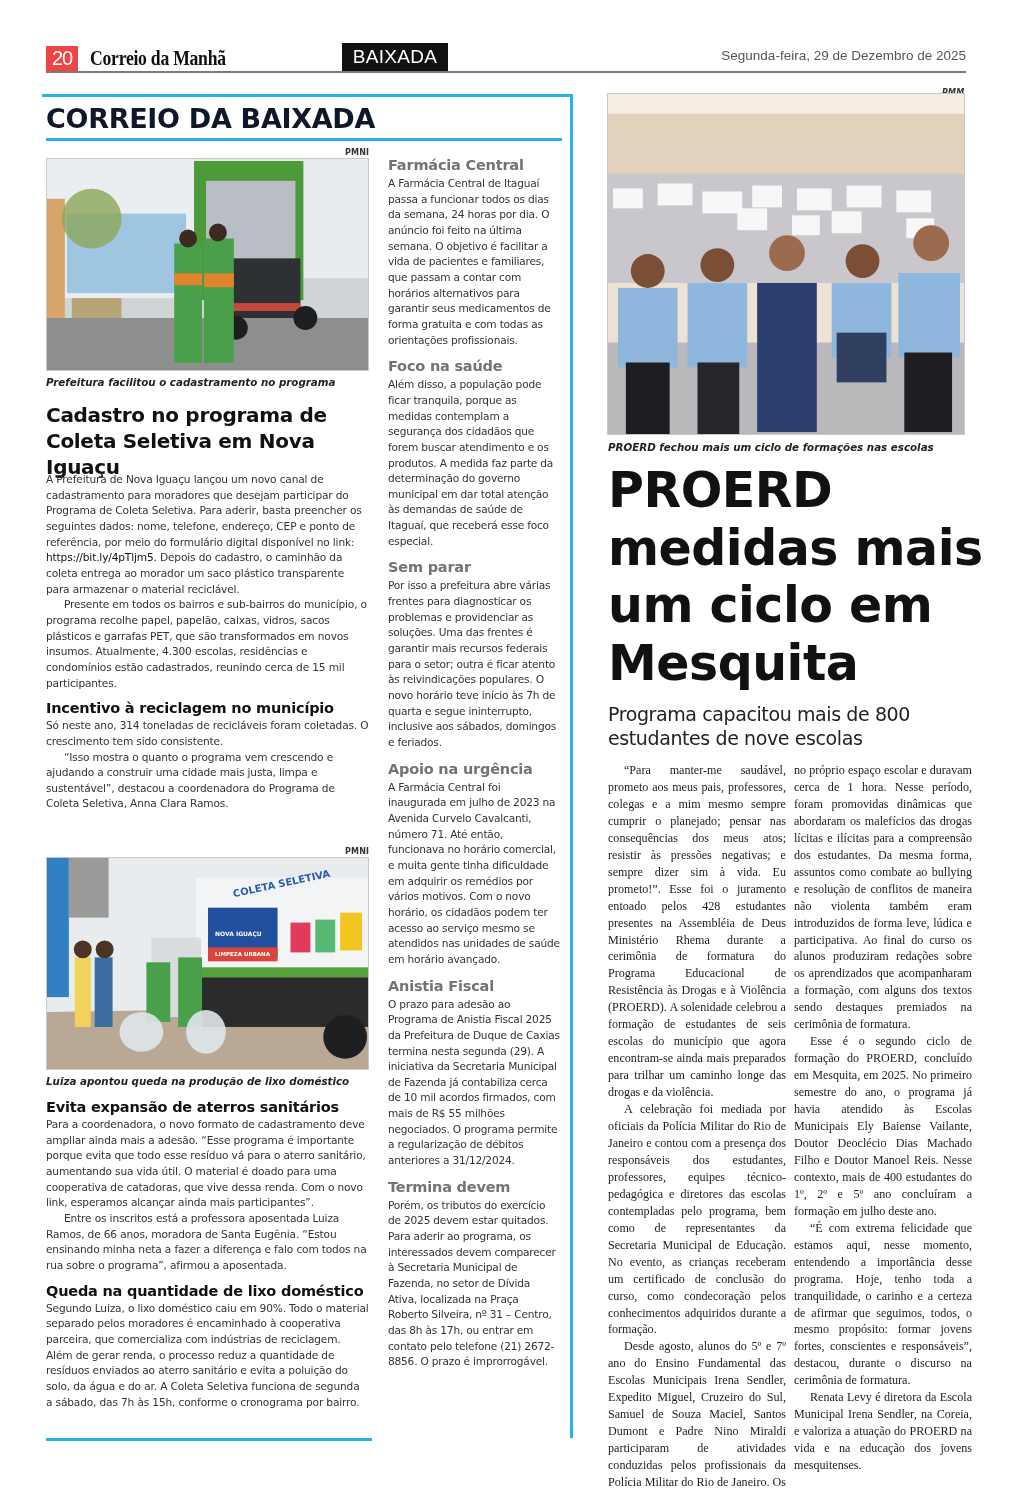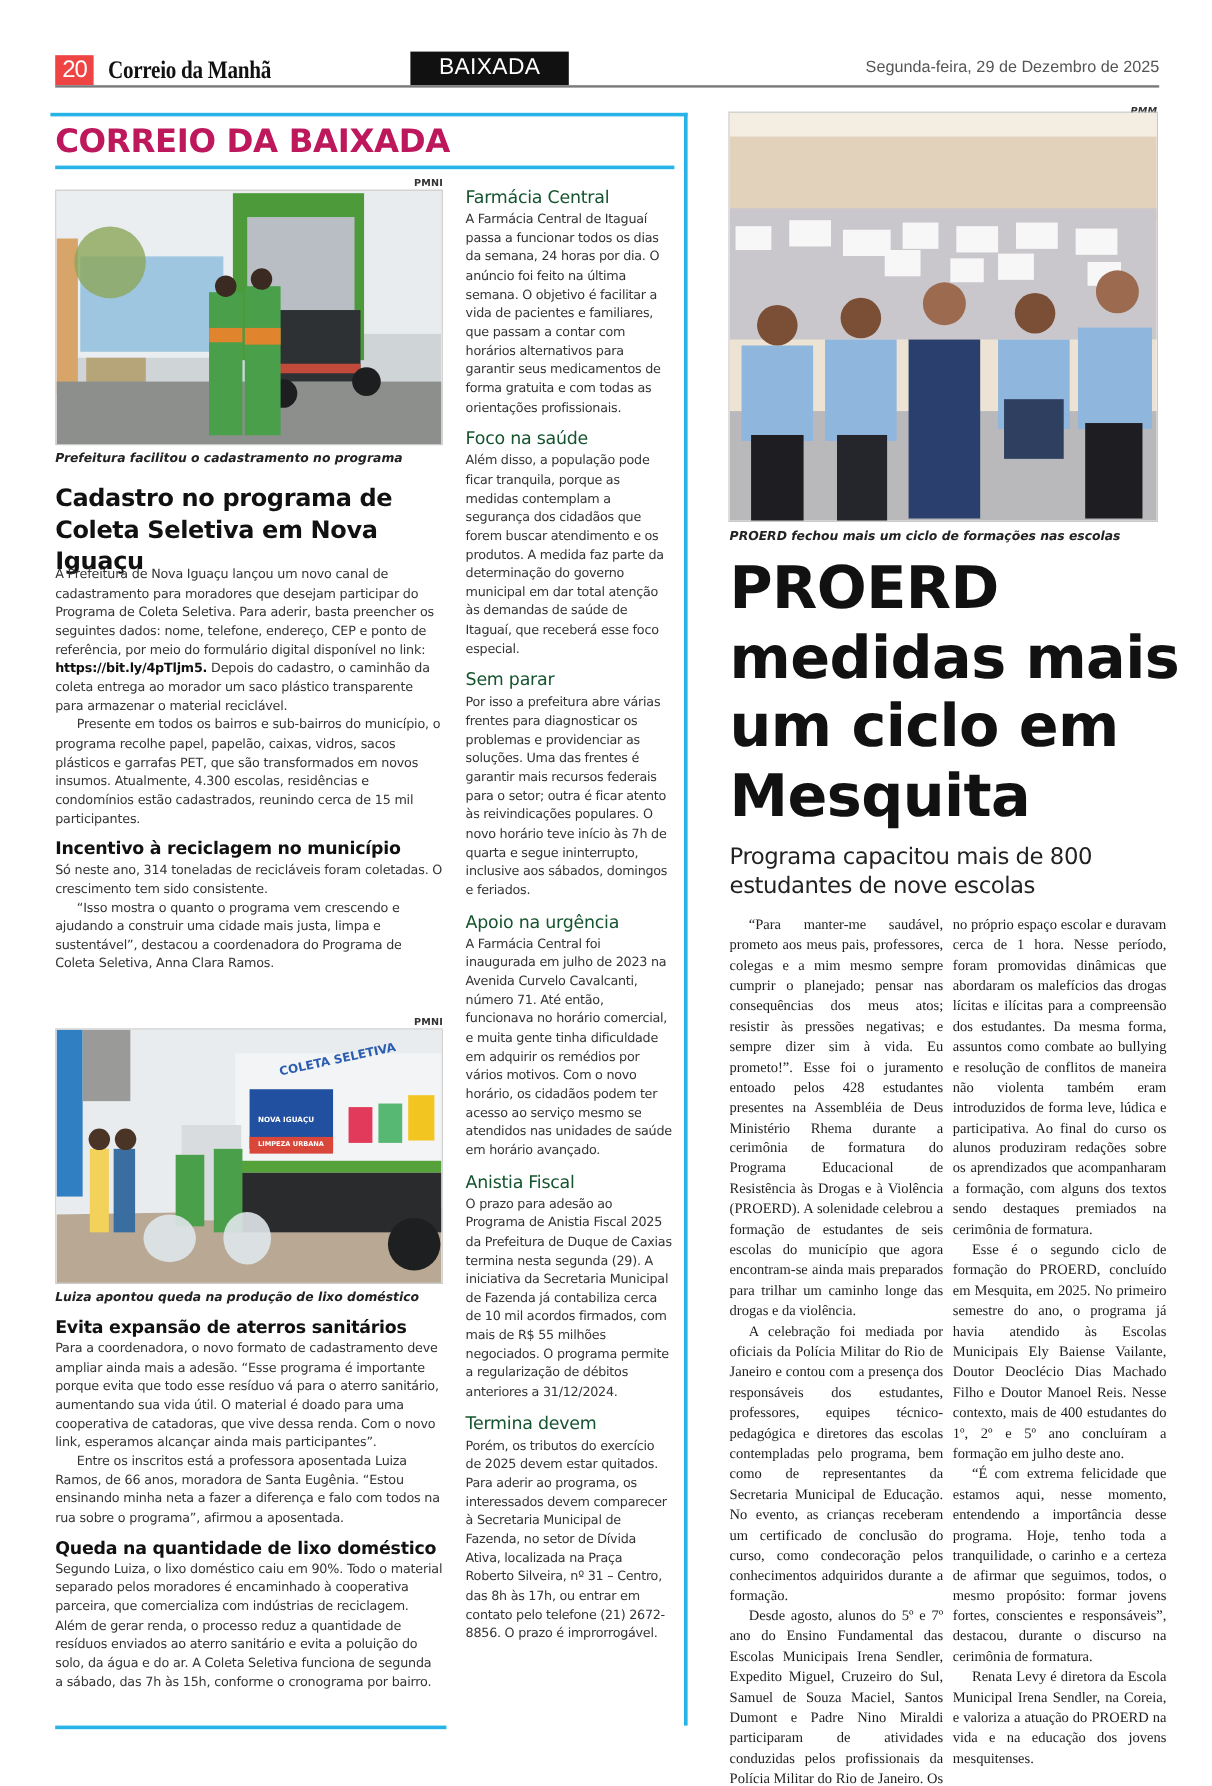--- a/index.html
+++ b/index.html
@@ -6,48 +6,48 @@
   html, body { width: 1010px; height: 1488px; background: #ffffff; overflow: hidden; }
   body { position: relative; font-family: "DejaVu Sans", sans-serif; color: #1c1c1c; }
 
   
   .topbar { position: absolute; left: 46px; top: 46px; width: 920px; height: 26px; }
   .topbar .rule { position: absolute; left: 0; right: 0; top: 25px; height: 2px; background: #7a7a7a; }
   .page-num { position: absolute; left: 0; top: 0; width: 32px; height: 25px; background: #ef4444; color: #fff;
     font-family: "Liberation Sans", sans-serif; font-size: 20px; line-height: 25px; text-align: center; letter-spacing: -1px; }
   .masthead { position: absolute; left: 44px; top: 0; font-family: "Liberation Serif", serif; font-size: 21px; line-height: 25px;
     color: #111; transform: scaleX(0.84); transform-origin: left center; font-weight: bold; letter-spacing: -0.3px; }
-  .section-tag { position: absolute; left: 296px; top: -3px; width: 132px; height: 28px; background: #111; color: #fff;
+  .section-tag { position: absolute; left: 296px; top: -3px; width: 106px; height: 28px; background: #111; color: #fff;
     font-family: "Liberation Sans", sans-serif; font-size: 19px; line-height: 28px; text-align: center; letter-spacing: 0.3px; }
   .date { position: absolute; right: 0; top: 2px; font-family: "Liberation Sans", sans-serif; font-size: 13.5px; color: #555; }
 
   
   .box { position: absolute; left: 42px; top: 94px; width: 531px; height: 1344px;
     border-top: 3px solid #27b3e8; border-right: 3px solid #27b3e8; }
   .box-bottom { position: absolute; left: 46px; top: 1438px; width: 326px; height: 3px; background: #27b3e8; }
   .box-title { position: absolute; left: 46px; top: 103px; font-family: "DejaVu Sans", sans-serif; font-weight: bold;
-    font-size: 27px; letter-spacing: -0.3px; color: #be185d; }
+    font-size: 27px; letter-spacing: -0.3px; color: #0f172a; }
   .box-title-rule { position: absolute; left: 46px; top: 138px; width: 516px; height: 3px; background: #27b3e8; }
 
   .credit { position: absolute; font-family: "DejaVu Sans", sans-serif; font-size: 8px; font-weight: bold; color: #333; letter-spacing: 0.2px; }
   .photo { position: absolute; overflow: hidden; border: 1px solid #c9c9c9; }
   .caption { position: absolute; font-family: "DejaVu Sans", sans-serif; font-style: italic; font-weight: bold; font-size: 10.3px; color: #222; white-space: nowrap; }
 
   
   .col-a { position: absolute; left: 46px; width: 323px; }
   .headline-a { position: absolute; left: 46px; top: 402px; width: 330px; font-size: 20px; line-height: 26px; color: #111; letter-spacing: -0.3px; }
   .body-a { font-size: 10.6px; line-height: 15.65px; color: #333; text-align: left; letter-spacing: -0.15px; }
   .body-a p { text-indent: 18px; }
   .body-a p.first { text-indent: 0; }
   .sub-a { font-size: 14.5px; font-weight: bold; color: #111; line-height: 19px; letter-spacing: -0.2px; }
-  .link-strong { font-weight: bold; color: #111; }
+  .link-strong { font-weight: normal; color: #111; }
 
   
   .col-b { position: absolute; left: 388px; top: 156px; width: 172px; }
-  .sub-b { font-size: 14.5px; font-weight: normal; color: #14532d; line-height: 19px; margin-bottom: 1px; letter-spacing: -0.2px; }
+  .sub-b { font-size: 14.5px; font-weight: bold; color: #737373; line-height: 19px; margin-bottom: 1px; letter-spacing: -0.2px; }
   .body-b { font-size: 10.6px; line-height: 15.65px; color: #333; letter-spacing: -0.2px; margin-bottom: 9px; }
 
   
   .headline-r { position: absolute; left: 608px; top: 462px; width: 380px; font-family: "DejaVu Sans", sans-serif; font-weight: bold;
     font-size: 49px; line-height: 57.5px; color: #111; letter-spacing: -0.5px; }
   .deck-r { position: absolute; left: 608px; top: 702px; width: 370px; font-family: "DejaVu Sans", sans-serif; font-size: 19px; line-height: 24px; color: #222; letter-spacing: -0.4px; }
   .col-r { position: absolute; top: 762px; width: 178px; font-family: "Liberation Serif", serif; font-size: 12.1px; line-height: 16.95px;
     color: #1d1d1d; text-align: justify; hyphens: manual; }
   .col-r p { text-indent: 16px; }
   .col-r p.cont { text-indent: 0; }

